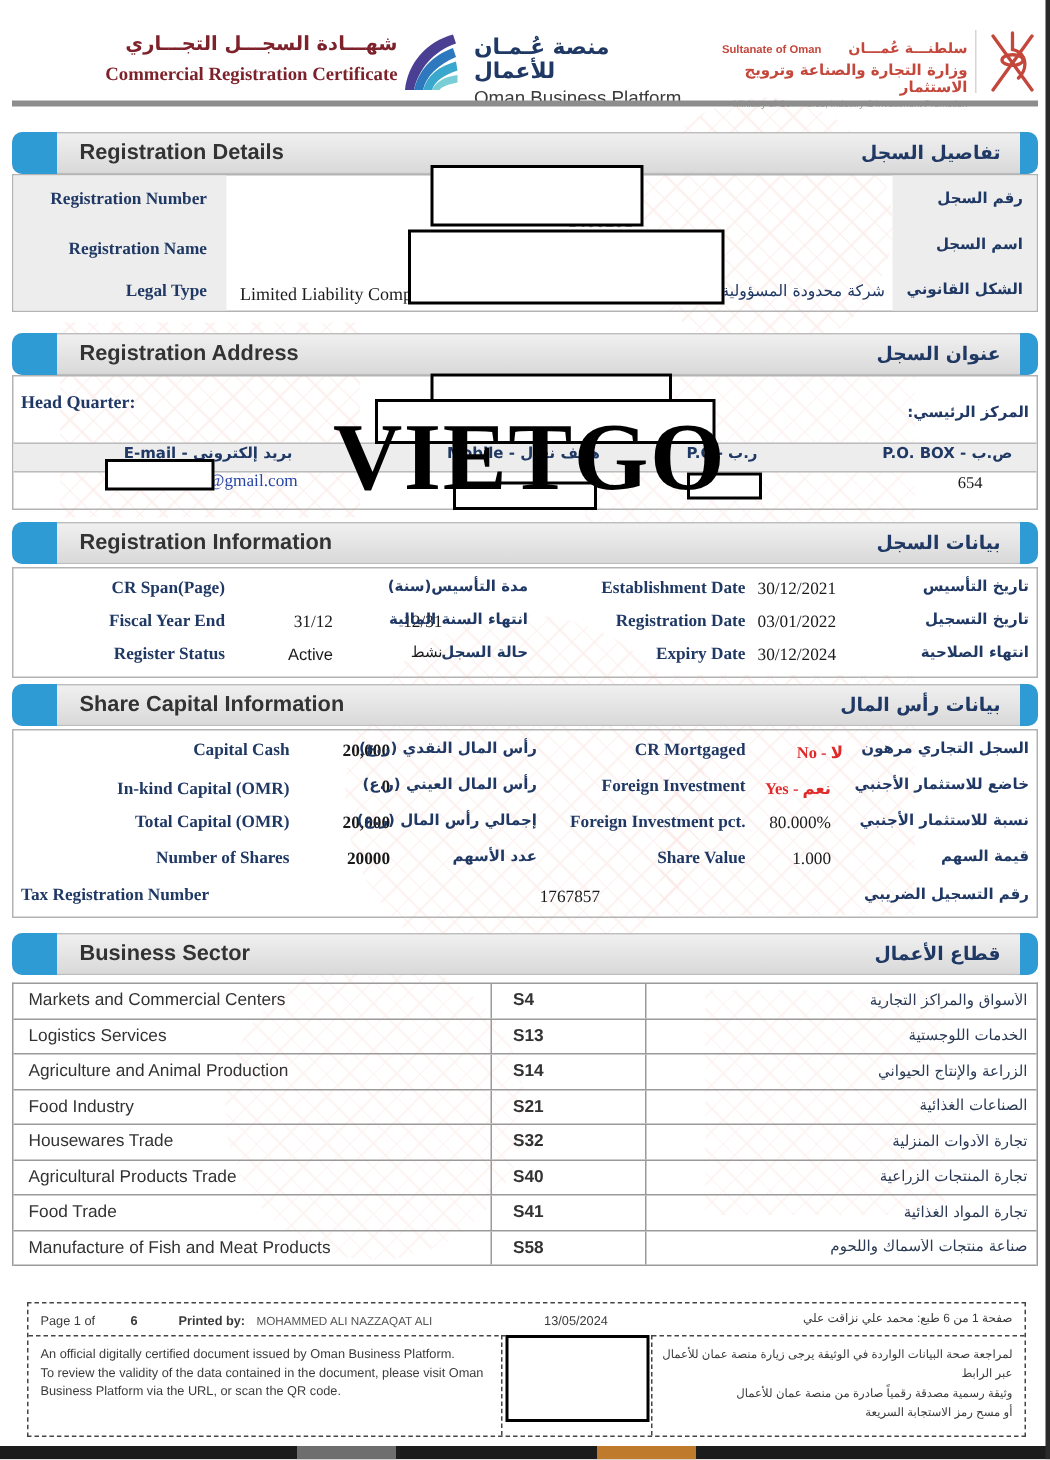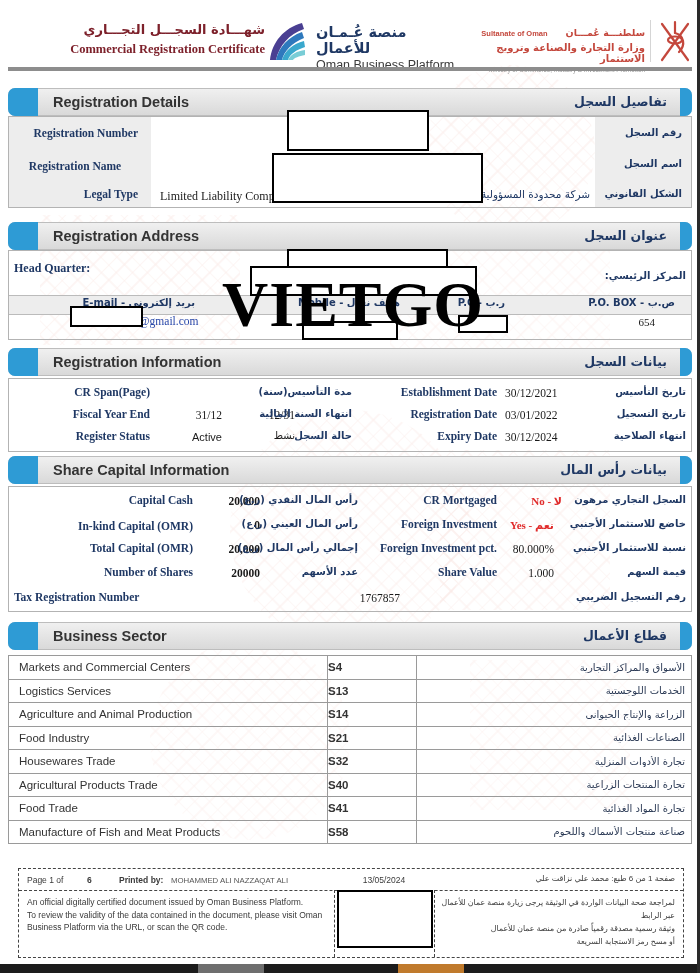--- a/index.html
+++ b/index.html
@@ -30,21 +30,21 @@
   .cell{position:absolute;z-index:6;white-space:nowrap;}
   .redact{position:absolute;background:#fff;border:2px solid #000;z-index:30;}
   .vietgo{position:absolute;z-index:40;font-family:"Liberation Serif",serif;font-weight:700;
           font-size:64px;letter-spacing:1px;color:#000;}
   
   .bs-table{position:absolute;left:8px;top:655px;width:682px;border:1px solid #9a9a9a;border-bottom:none;z-index:6;background:transparent;}
   .bs-row{display:flex;height:22.5px;border-bottom:1px solid #9a9a9a;align-items:center;}
   .bs-c1{flex:0 0 308px;padding-left:10px;font-family:"Liberation Sans","DejaVu Sans",sans-serif;
          font-size:11.5px;color:#333;white-space:nowrap;overflow:hidden;}
   .bs-c2{flex:0 0 88px;align-self:stretch;display:flex;align-items:center;border-left:1px solid #9a9a9a;
-         border-right:1px solid #9a9a9a;font-family:"Liberation Sans",sans-serif;
+         border-right:1px solid #9a9a9a;padding-left:14px;font-family:"Liberation Sans",sans-serif;
          font-size:11.5px;font-weight:bold;color:#333;}
   .bs-c3{flex:1;text-align:right;padding-right:6px;font-family:"DejaVu Sans",sans-serif;direction:rtl;
          font-size:10px;color:#2b3a55;white-space:nowrap;overflow:hidden;}
   
   .foot{position:absolute;left:18px;top:868px;width:664px;height:88px;border:1.5px dashed #444;z-index:6;}
   .foot .divH{position:absolute;left:0;right:0;top:21px;border-top:1.5px dashed #444;}
   .foot .divV{position:absolute;top:21px;bottom:0;border-left:1.5px dashed #444;}
   .ftxt{font-family:"Liberation Sans","DejaVu Sans",sans-serif;font-size:8.5px;color:#3a3a3a;}
   .bottombar{position:absolute;left:0;top:964px;width:700px;height:9px;background:#1c1c1c;z-index:60;}
   .rightedge{position:absolute;top:0;right:0;width:3px;height:973px;background:#2a2a2a;z-index:60;}
@@ -115,21 +115,21 @@
   </div>
   <div class="databox" style="top:116px;height:90px;">
     <div class="graycol" style="left:0;width:142px;"></div>
     <div class="graycol" style="right:0;width:96px;"></div>
   </div>
   <div class="cell lblE ralign" style="left:12px;top:127px;width:126px;">Registration Number</div>
   <div class="cell lblA ralign" style="right:18px;top:127px;width:80px;">رقم السجل</div>
   <div class="cell val calign" style="left:290px;top:140px;width:132px;font-size:12.5px;">1400201</div>
   <div class="redact" style="left:287px;top:110px;width:138px;height:37px;"></div>
 
-  <div class="cell lblE ralign" style="left:12px;top:160px;width:126px;text-align:center;">Registration Name</div>
+  <div class="cell lblE ralign" style="left:12px;top:160px;width:126px;">Registration Name</div>
   <div class="cell lblA ralign" style="right:18px;top:158px;width:80px;">اسم السجل</div>
   <div class="cell val" style="left:432px;top:176px;font-size:12px;">s LLC</div>
   <div class="redact" style="left:272px;top:153px;width:207px;height:46px;"></div>
 
   <div class="cell lblE ralign" style="left:12px;top:188px;width:126px;">Legal Type</div>
   <div class="cell lblA ralign" style="right:18px;top:188px;width:80px;">الشكل القانوني</div>
   <div class="cell" style="left:160px;top:189px;font-size:12px;color:#1a1a1a;">Limited Liability Company</div>
   <div class="cell ar" style="left:440px;top:188px;width:150px;text-align:right;font-size:10.5px;color:#1F3864;">شركة محدودة المسؤولية</div>
 
   <div class="secbar" style="top:222px;">

